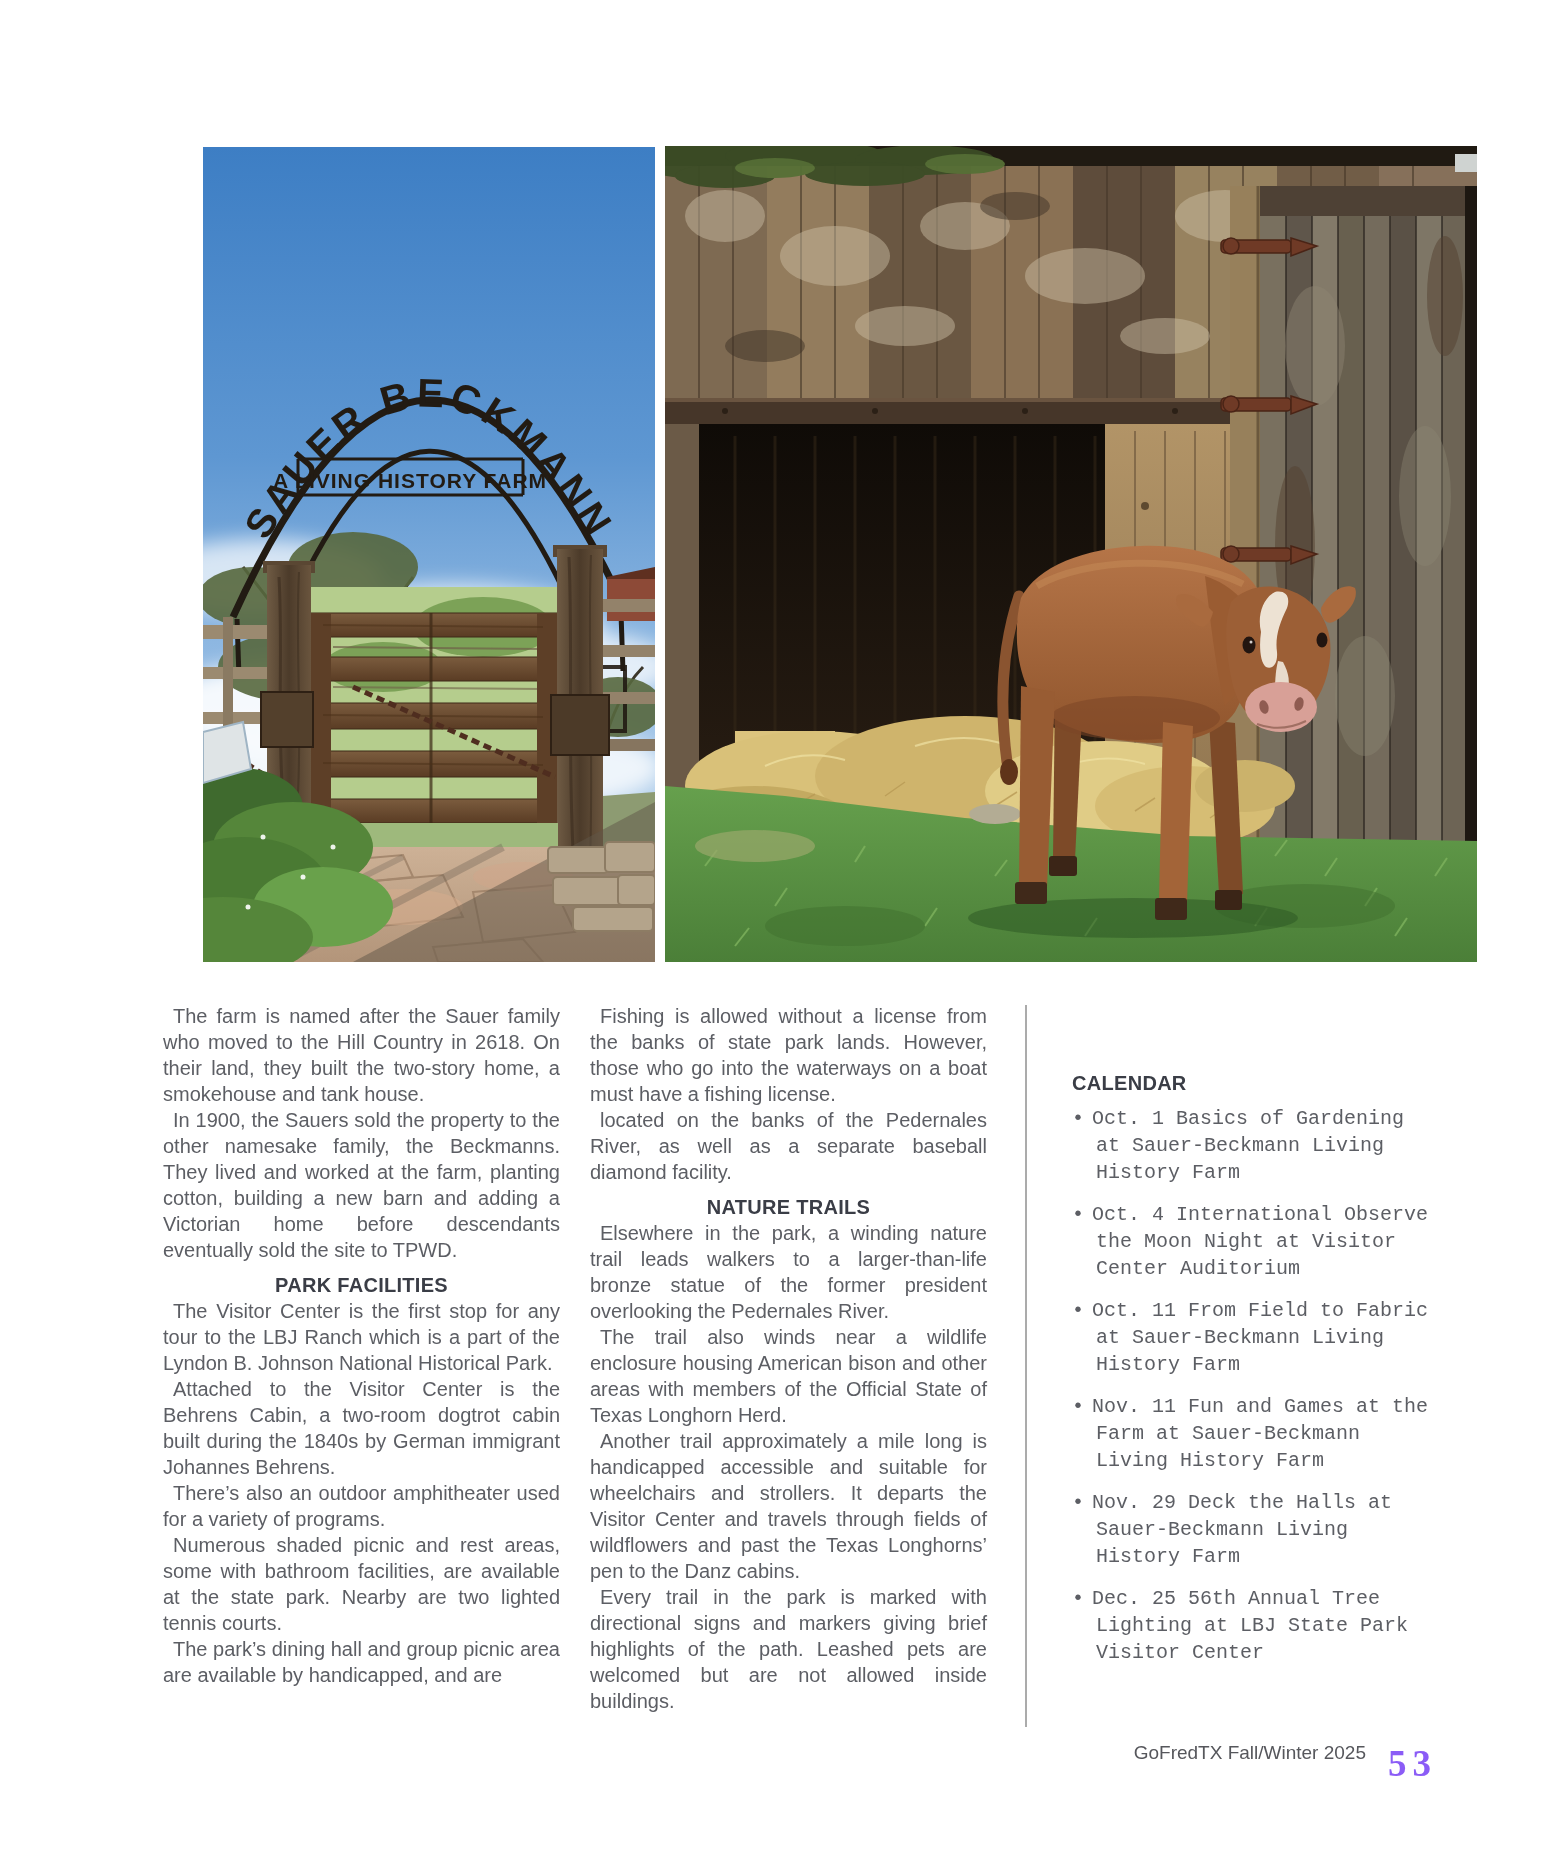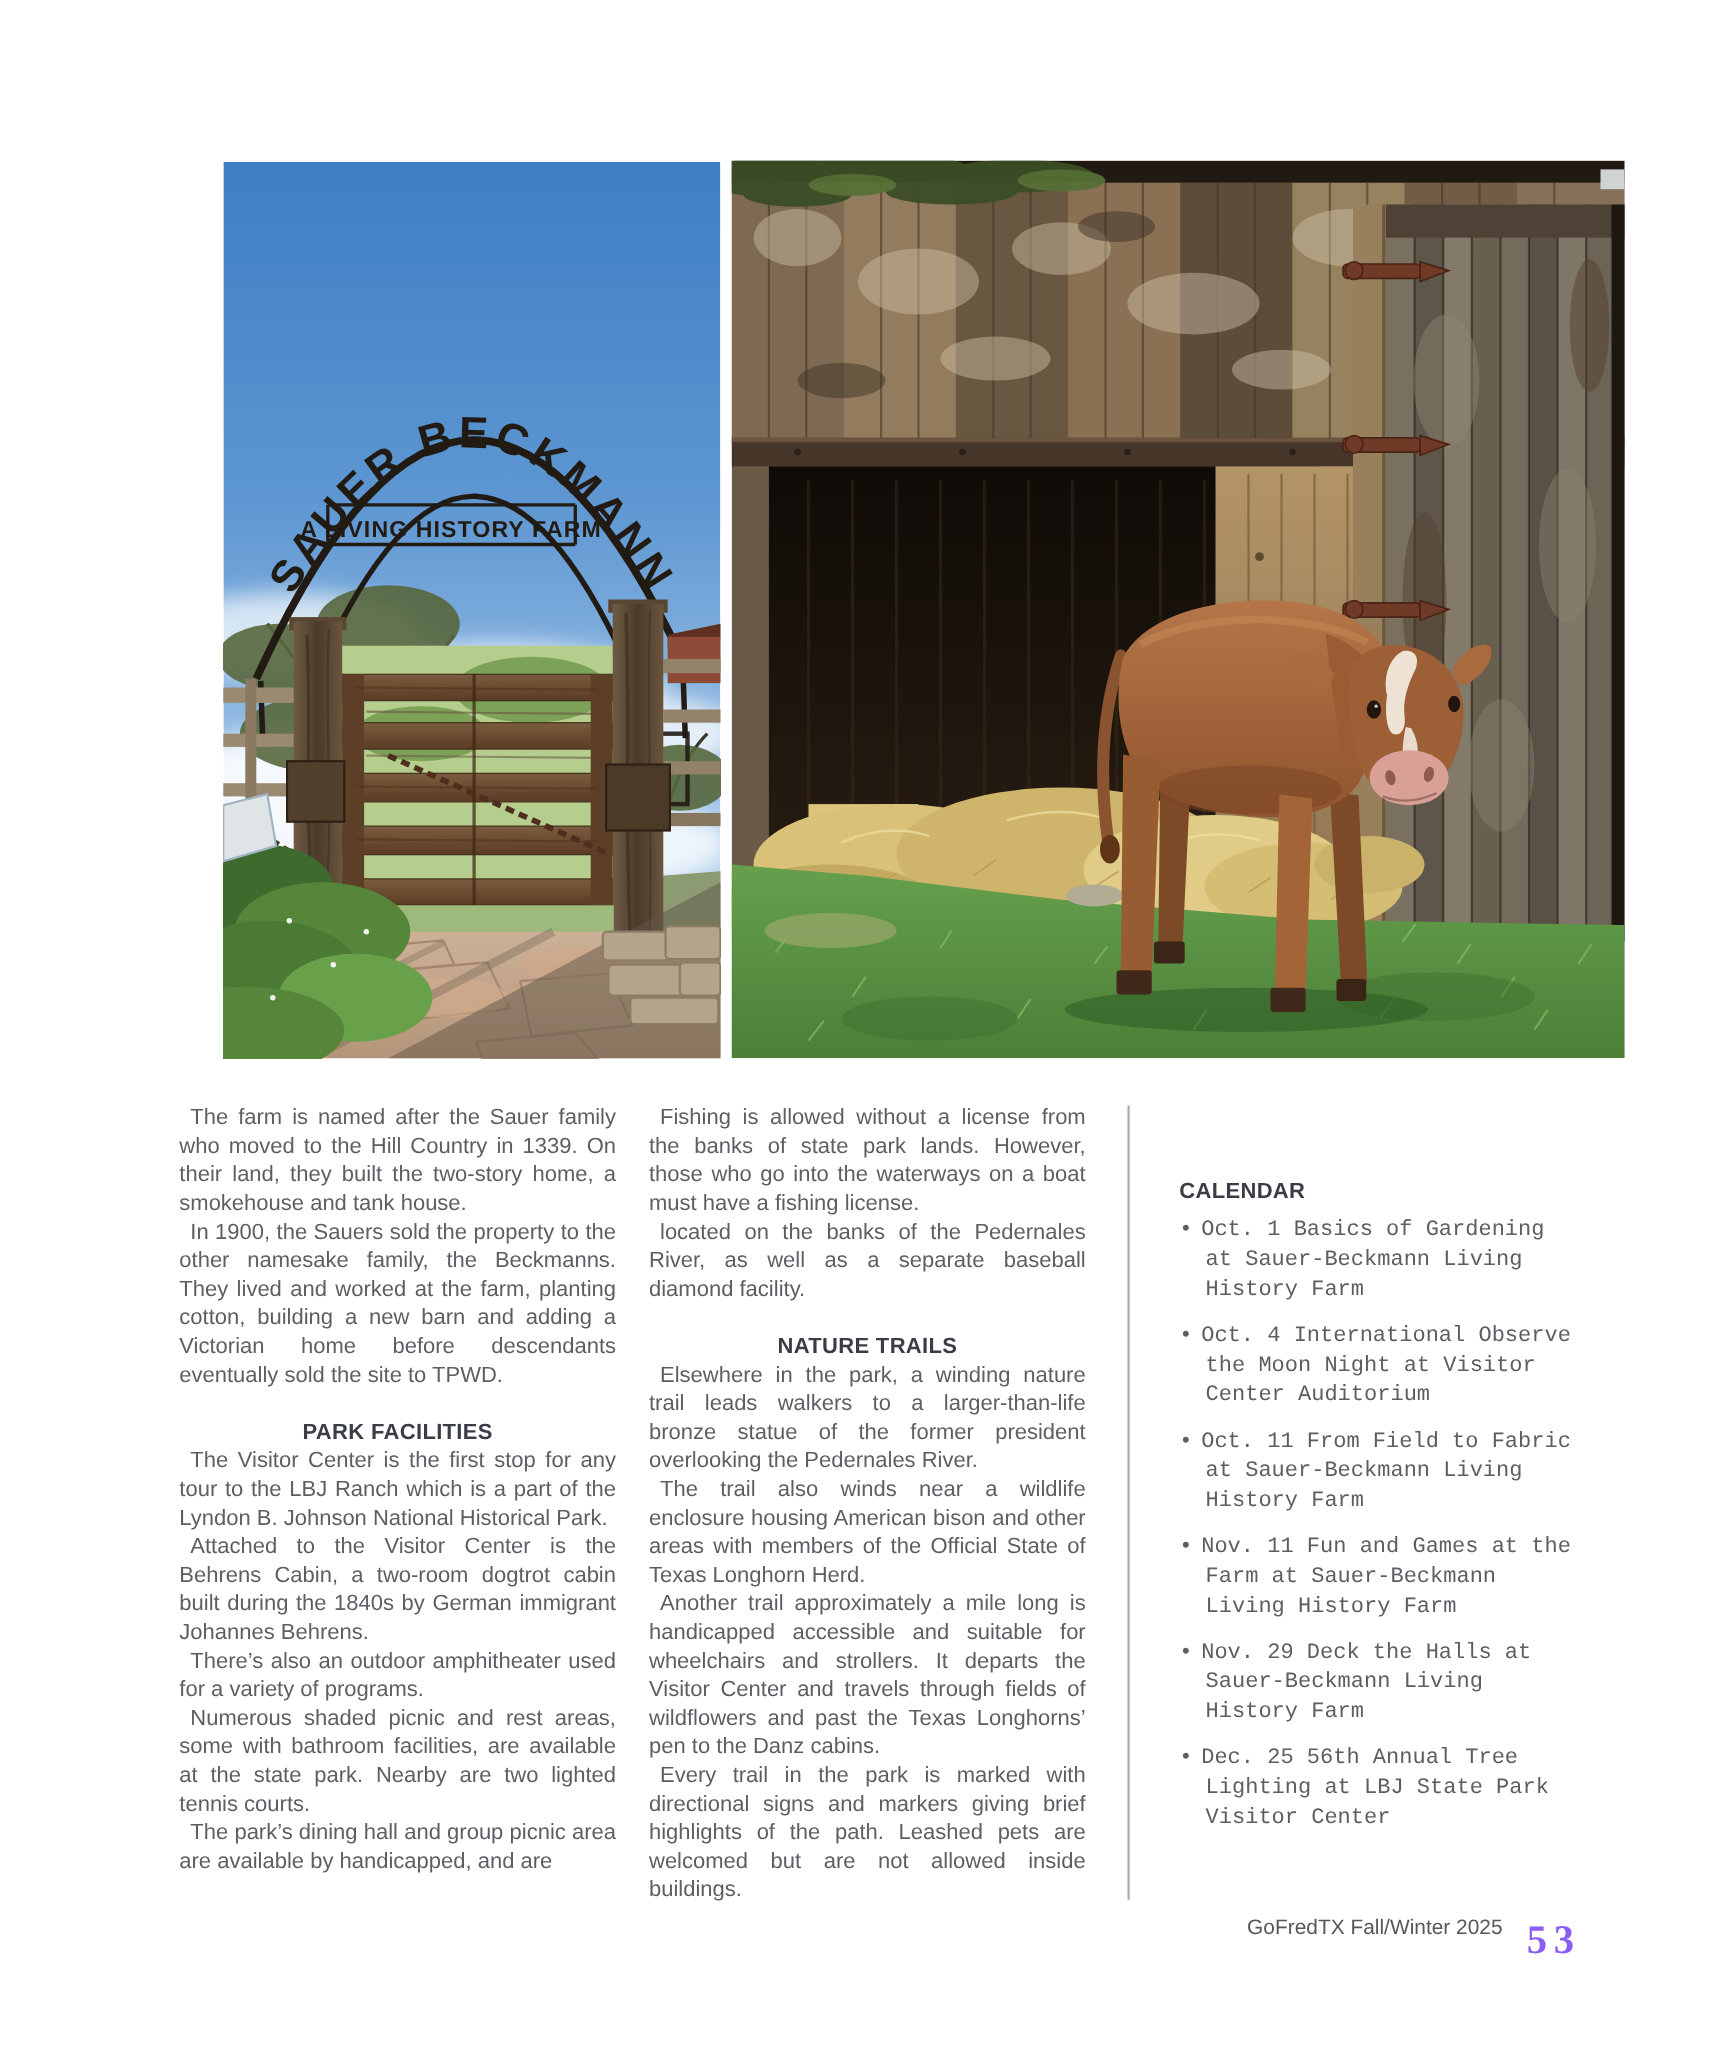--- a/index.html
+++ b/index.html
@@ -14,21 +14,21 @@
 
   .col{
     position:absolute;top:1003px;width:397px;
     color:#5c5e64;font-size:20px;line-height:26px;
     text-align:justify;hyphens:auto;-webkit-hyphens:auto;
   }
   #col1{left:163px;}
   #col2{left:590px;}
   .col p{margin:0;text-indent:10px;}
   .col h3{
-    margin:26px 0 0;text-align:center;text-indent:0;
+    margin:9px 0 0;text-align:center;text-indent:0;
     font-size:20px;font-weight:700;color:#3a3d46;letter-spacing:.3px;
   }
 
   .divider{position:absolute;left:1025px;top:1005px;width:2px;height:722px;background:#ababab;}
 
   .calendar{
     position:absolute;left:1072px;top:1070px;width:360px;
     color:#5c5e64;font-size:20px;line-height:27px;text-align:left;
   }
   .calendar h3{margin:0 0 8px;text-align:left;font-size:20px;font-weight:700;color:#3a3d46;letter-spacing:.3px;}
@@ -451,21 +451,21 @@
     <path d="M592 578 Q616 587 641 575" stroke="#a06f63" stroke-width="2" fill="none"></path>
     <ellipse cx="584" cy="499" rx="6.5" ry="8.5" fill="#221510"></ellipse>
     <ellipse cx="657" cy="494" rx="5.5" ry="7.5" fill="#221510"></ellipse>
     <circle cx="586" cy="496" r="1.5" fill="#ffffff" opacity=".8"></circle>
   </g>
 </svg>
 </figure>
 
 <main>
   <section class="col" id="col1">
-    <p>The farm is named after the Sauer family who moved to the Hill Country in 1339. On their land, they built the two-story home, a smokehouse and tank house.</p>
+    <p>The farm is named after the Sauer family who moved to the Hill Country in 2618. On their land, they built the two-story home, a smokehouse and tank house.</p>
     <p>In 1900, the Sauers sold the property to the other namesake family, the Beckmanns. They lived and worked at the farm, planting cotton, building a new barn and adding a Victorian home before descendants eventually sold the site to TPWD.</p>
     <h3>PARK FACILITIES</h3>
     <p>The Visitor Center is the first stop for any tour to the LBJ Ranch which is a part of the Lyndon B. Johnson National Historical Park.</p>
     <p>Attached to the Visitor Center is the Behrens Cabin, a two-room dogtrot cabin built during the 1840s by German immigrant Johannes Behrens.</p>
     <p>There’s also an outdoor amphitheater used for a variety of programs.</p>
     <p>Numerous shaded picnic and rest areas, some with bathroom facilities, are available at the state park. Nearby are two lighted tennis courts.</p>
     <p>The park’s dining hall and group picnic area are available by handicapped, and are</p>
   </section>
 
   <section class="col" id="col2">

